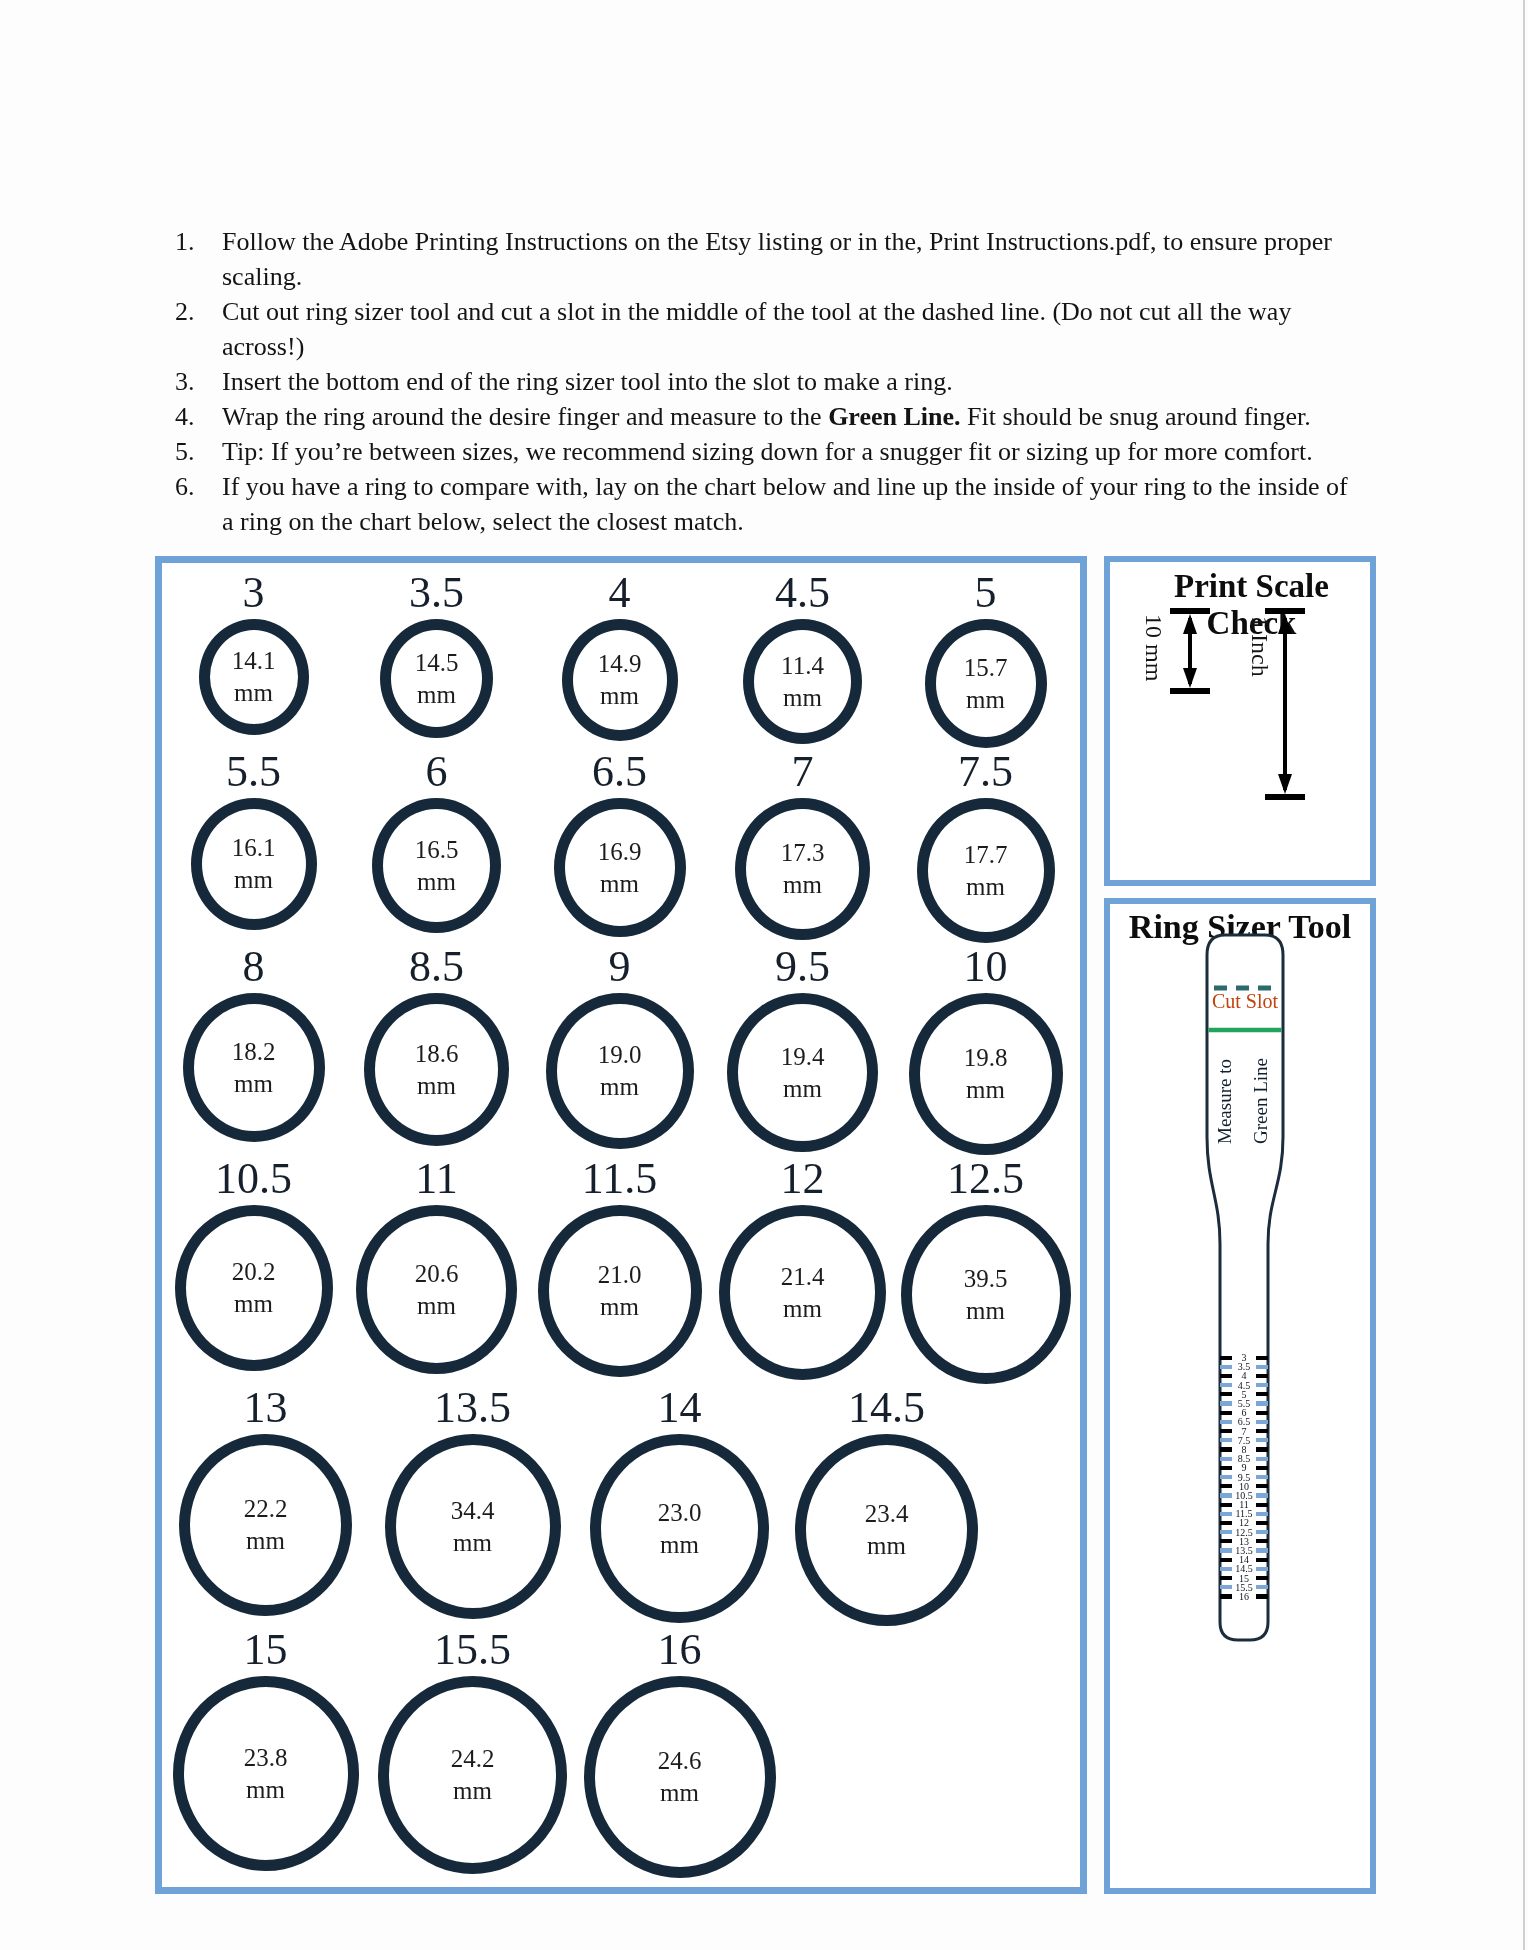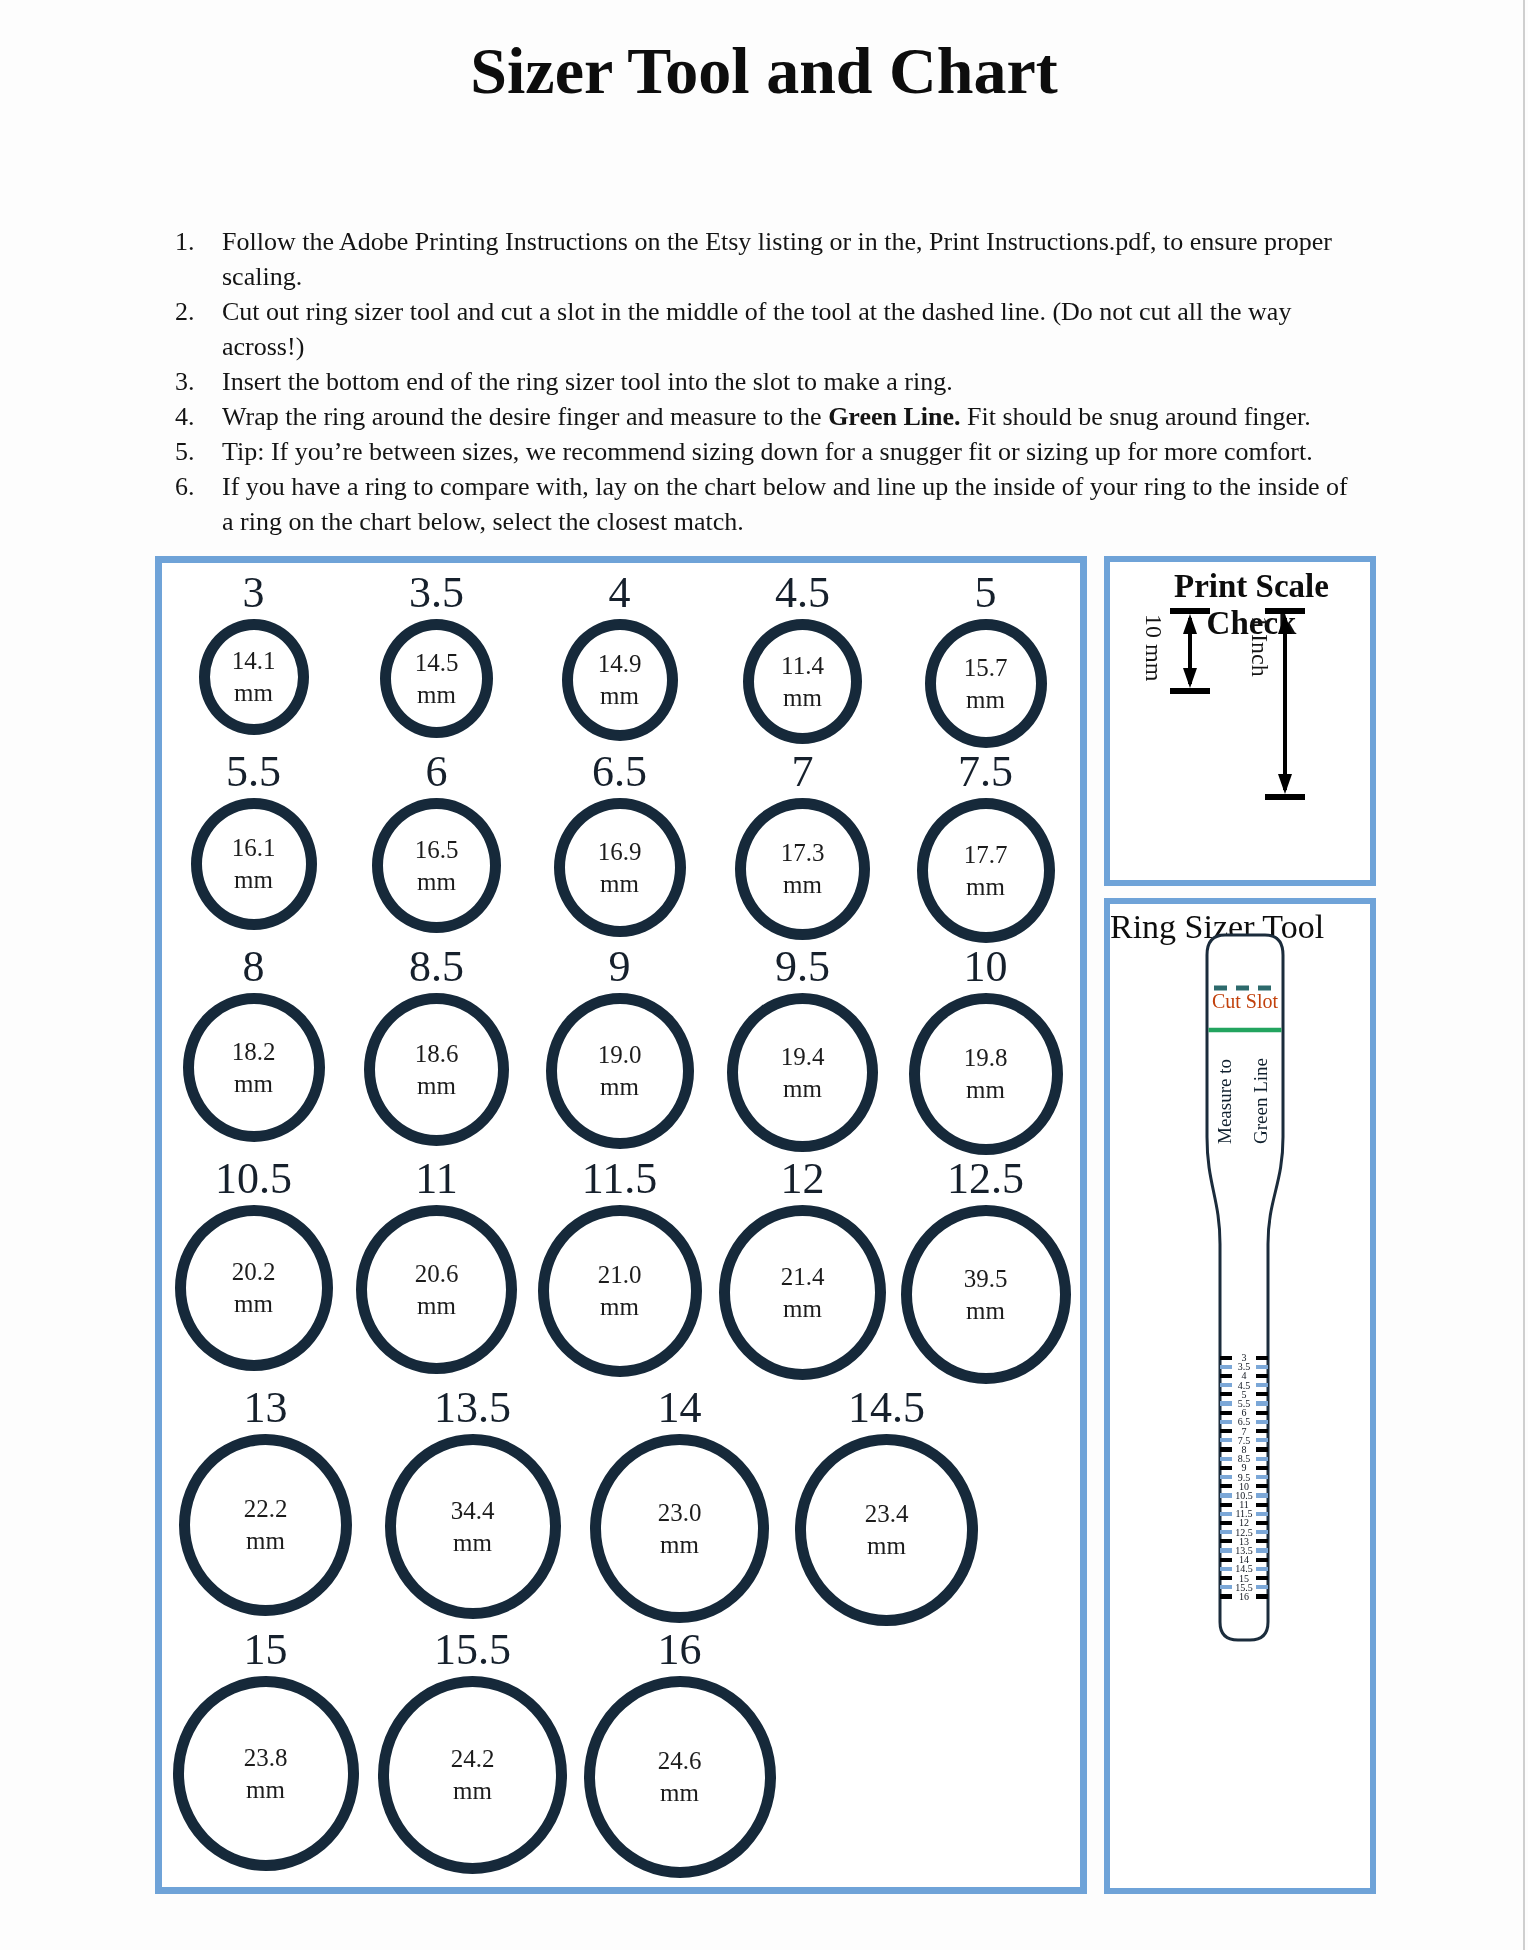--- a/index.html
+++ b/index.html
@@ -43,21 +43,21 @@
   .vlabel-down { position:absolute; writing-mode:vertical-rl; font-size:24px; color:#141414; }
   .scale-mm-label { left:30px; top:52px; }
   .scale-inch-label { left:136px; top:54px; }
   .scale-arrow { position:absolute; }
   .scale-arrow-mm { left:58px; top:46px; }
   .scale-arrow-inch { left:153px; top:46px; }
   .scale-arrow line { stroke:#000; }
   .scale-arrow polygon { fill:#000; }
 
   
-  .tool-title { margin-top:4px; text-align:left; font-size:34px; font-weight:normal; color:#0d0d0d; }
+  .tool-title { margin-top:4px; text-align:center; font-size:34px; font-weight:bold; color:#0d0d0d; }
   .tool-svg { position:absolute; left:90px; top:25px; }
   .tool-outline { stroke:var(--tool-outline,#1b2c3c); fill:#ffffff; stroke-width:3; }
   .cut-dash { stroke:var(--cut-slot-dash,#2d6a6c); stroke-width:5; stroke-dasharray:13 9; }
   .green-line-el { stroke:var(--green-line,#22a45f); stroke-width:4.5; }
   .cut-slot-label { position:absolute; left:90px; top:86px; width:90px; text-align:center;
     font-size:20px; color:#c2410c; }
   .vlabel-up { position:absolute; writing-mode:vertical-rl; transform:rotate(180deg);
     height:100px; font-size:19px; color:#10202e; display:flex; align-items:center; }
   .measure-to-label { left:104px; top:140px; }
   .green-line-label { left:140px; top:140px; }
@@ -71,21 +71,20 @@
   .tick-num { font-size:10px; line-height:9px; color:#10161f; text-align:center; white-space:nowrap; }
 
   .page-edge { position:absolute; right:3px; top:0; bottom:0; width:2px; background:#cfcfcf; }
 </style>
 </head>
 <body>
 
 <div class="content">
 
   <h1 class="page-title">
-    <div>Sizer Tool and Chart</div>
   </h1>
 
   <div class="instructions">
     <div class="instr-item">
       <span class="instr-num">1.</span>
       <span class="instr-text"><span>Follow the Adobe Printing Instructions on the Etsy listing or in the, Print Instructions.pdf, to ensure proper scaling.</span><b></b><span></span></span>
     </div>
     <div class="instr-item">
       <span class="instr-num">2.</span>
       <span class="instr-text"><span>Cut out ring sizer tool and cut a slot in the middle of the tool at the dashed line. (Do not cut all the way across!)</span><b></b><span></span></span>

